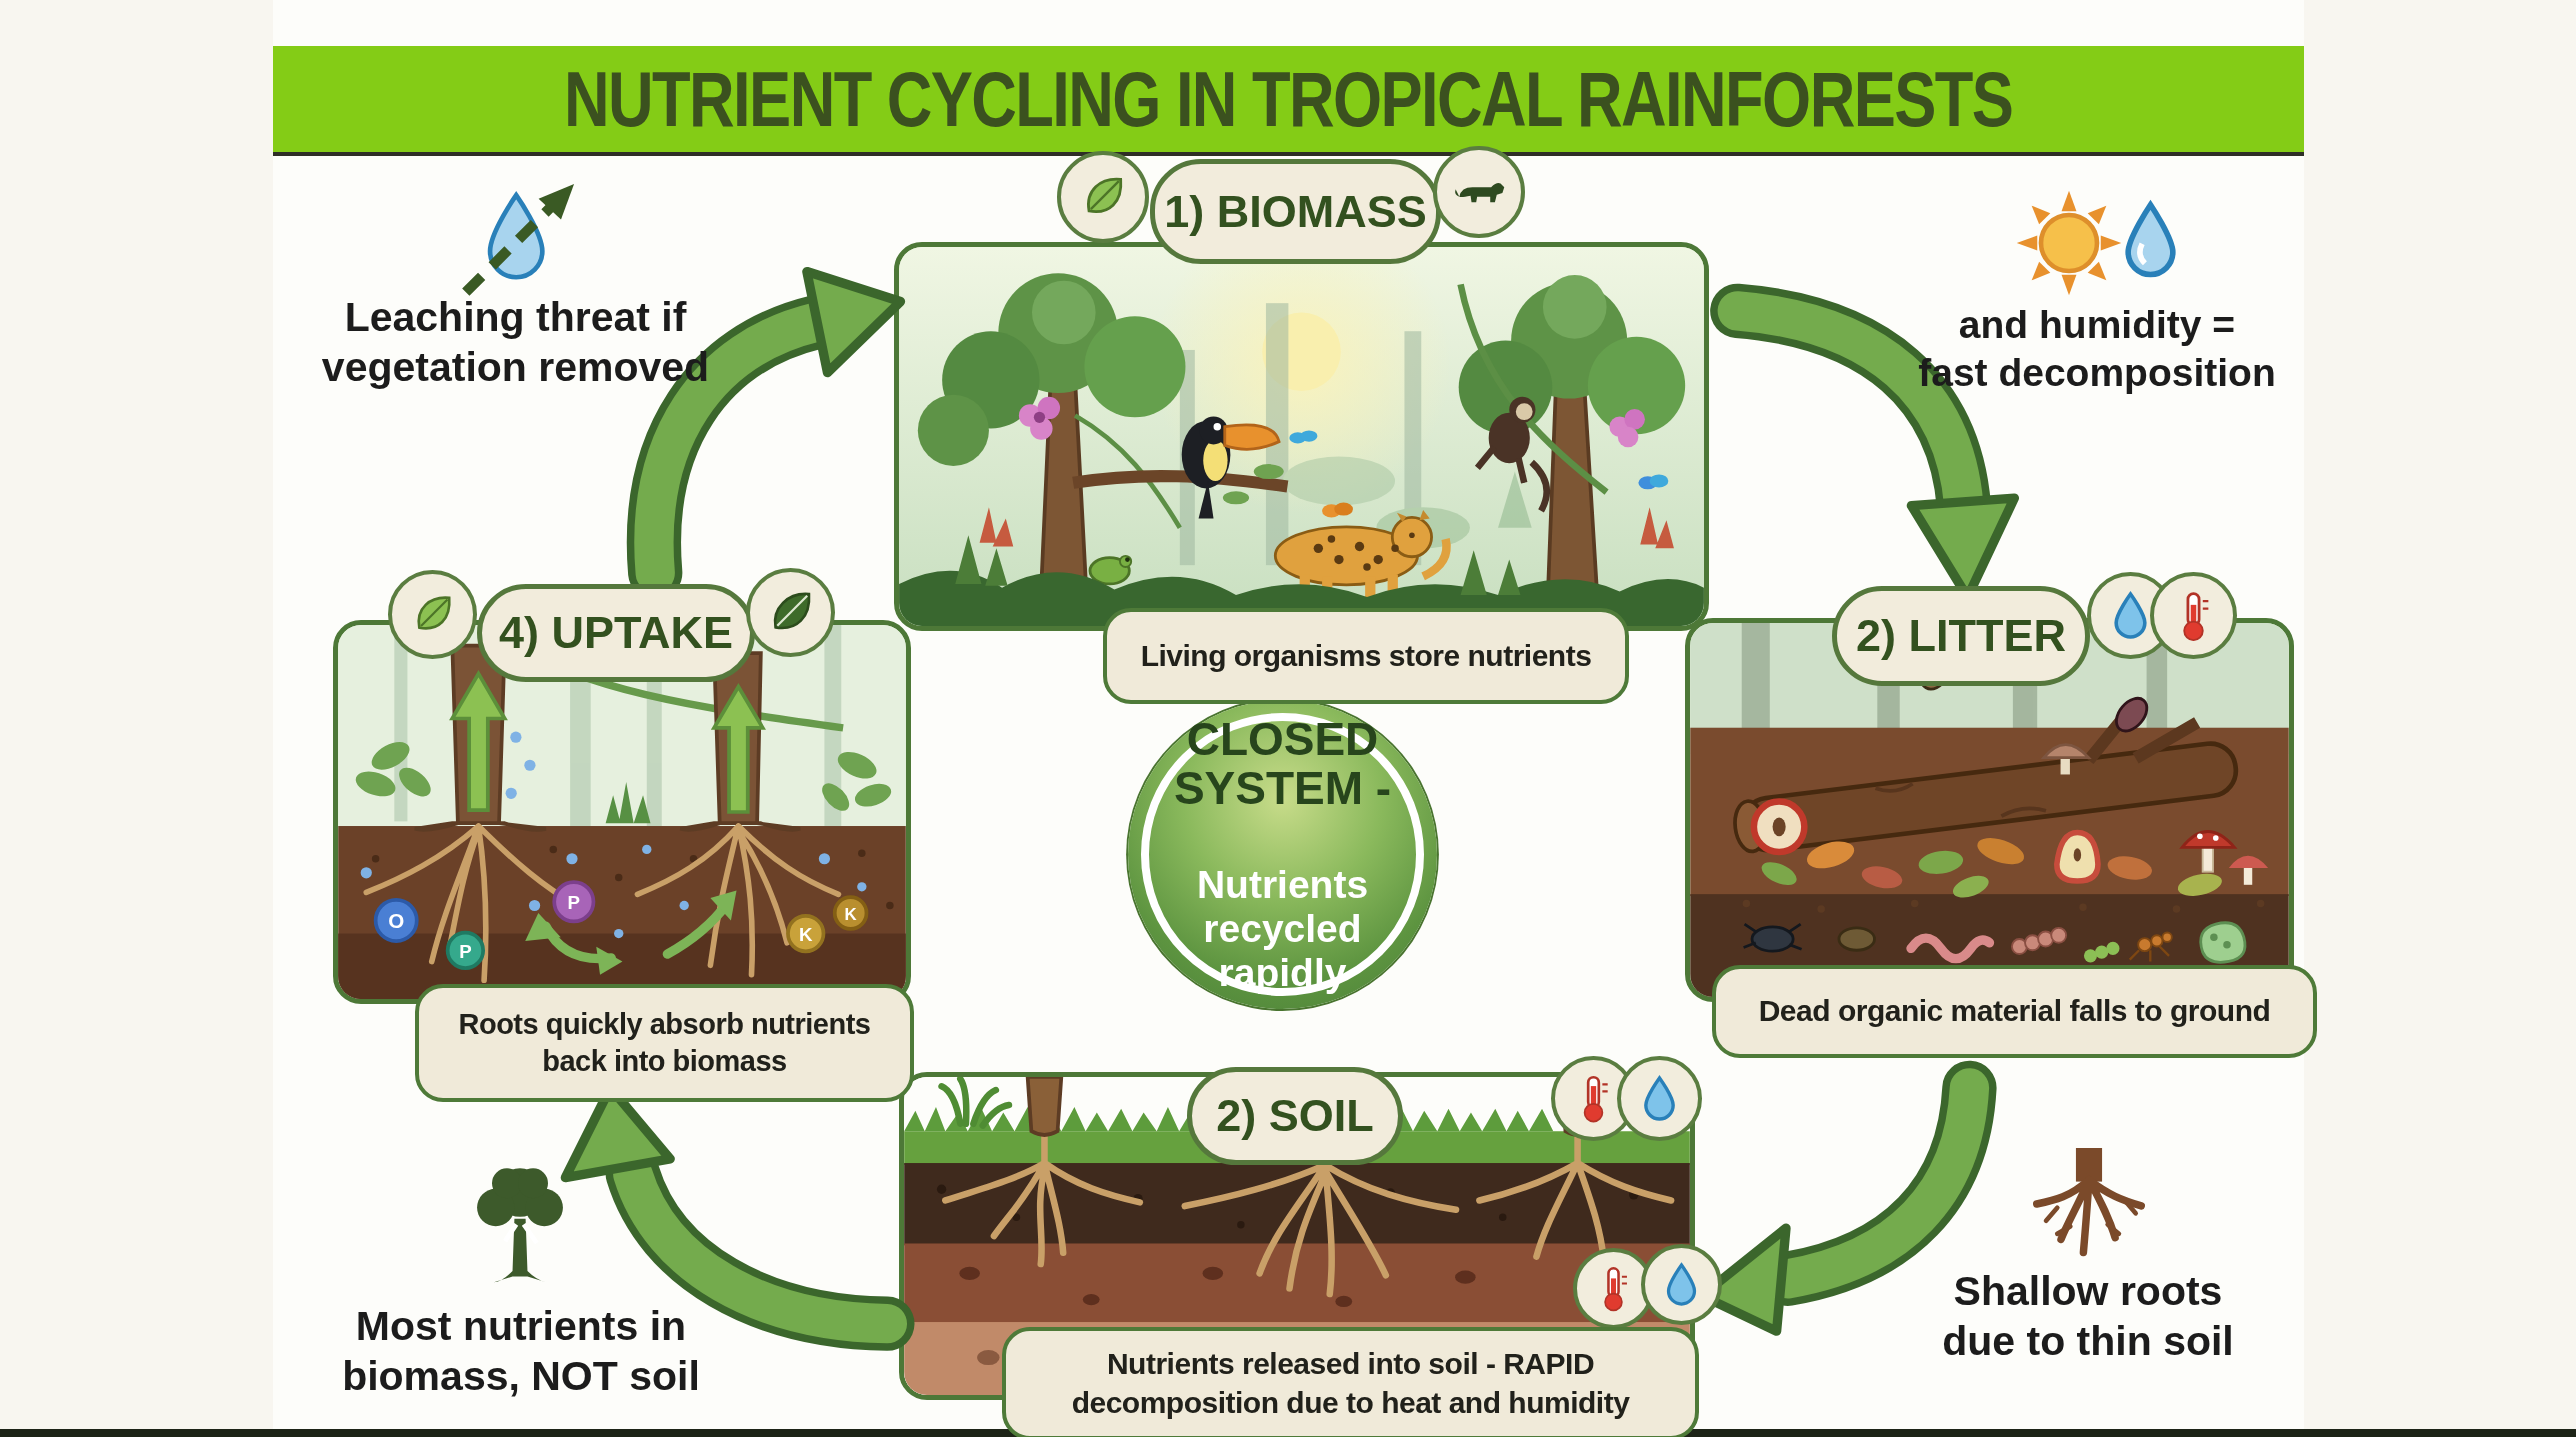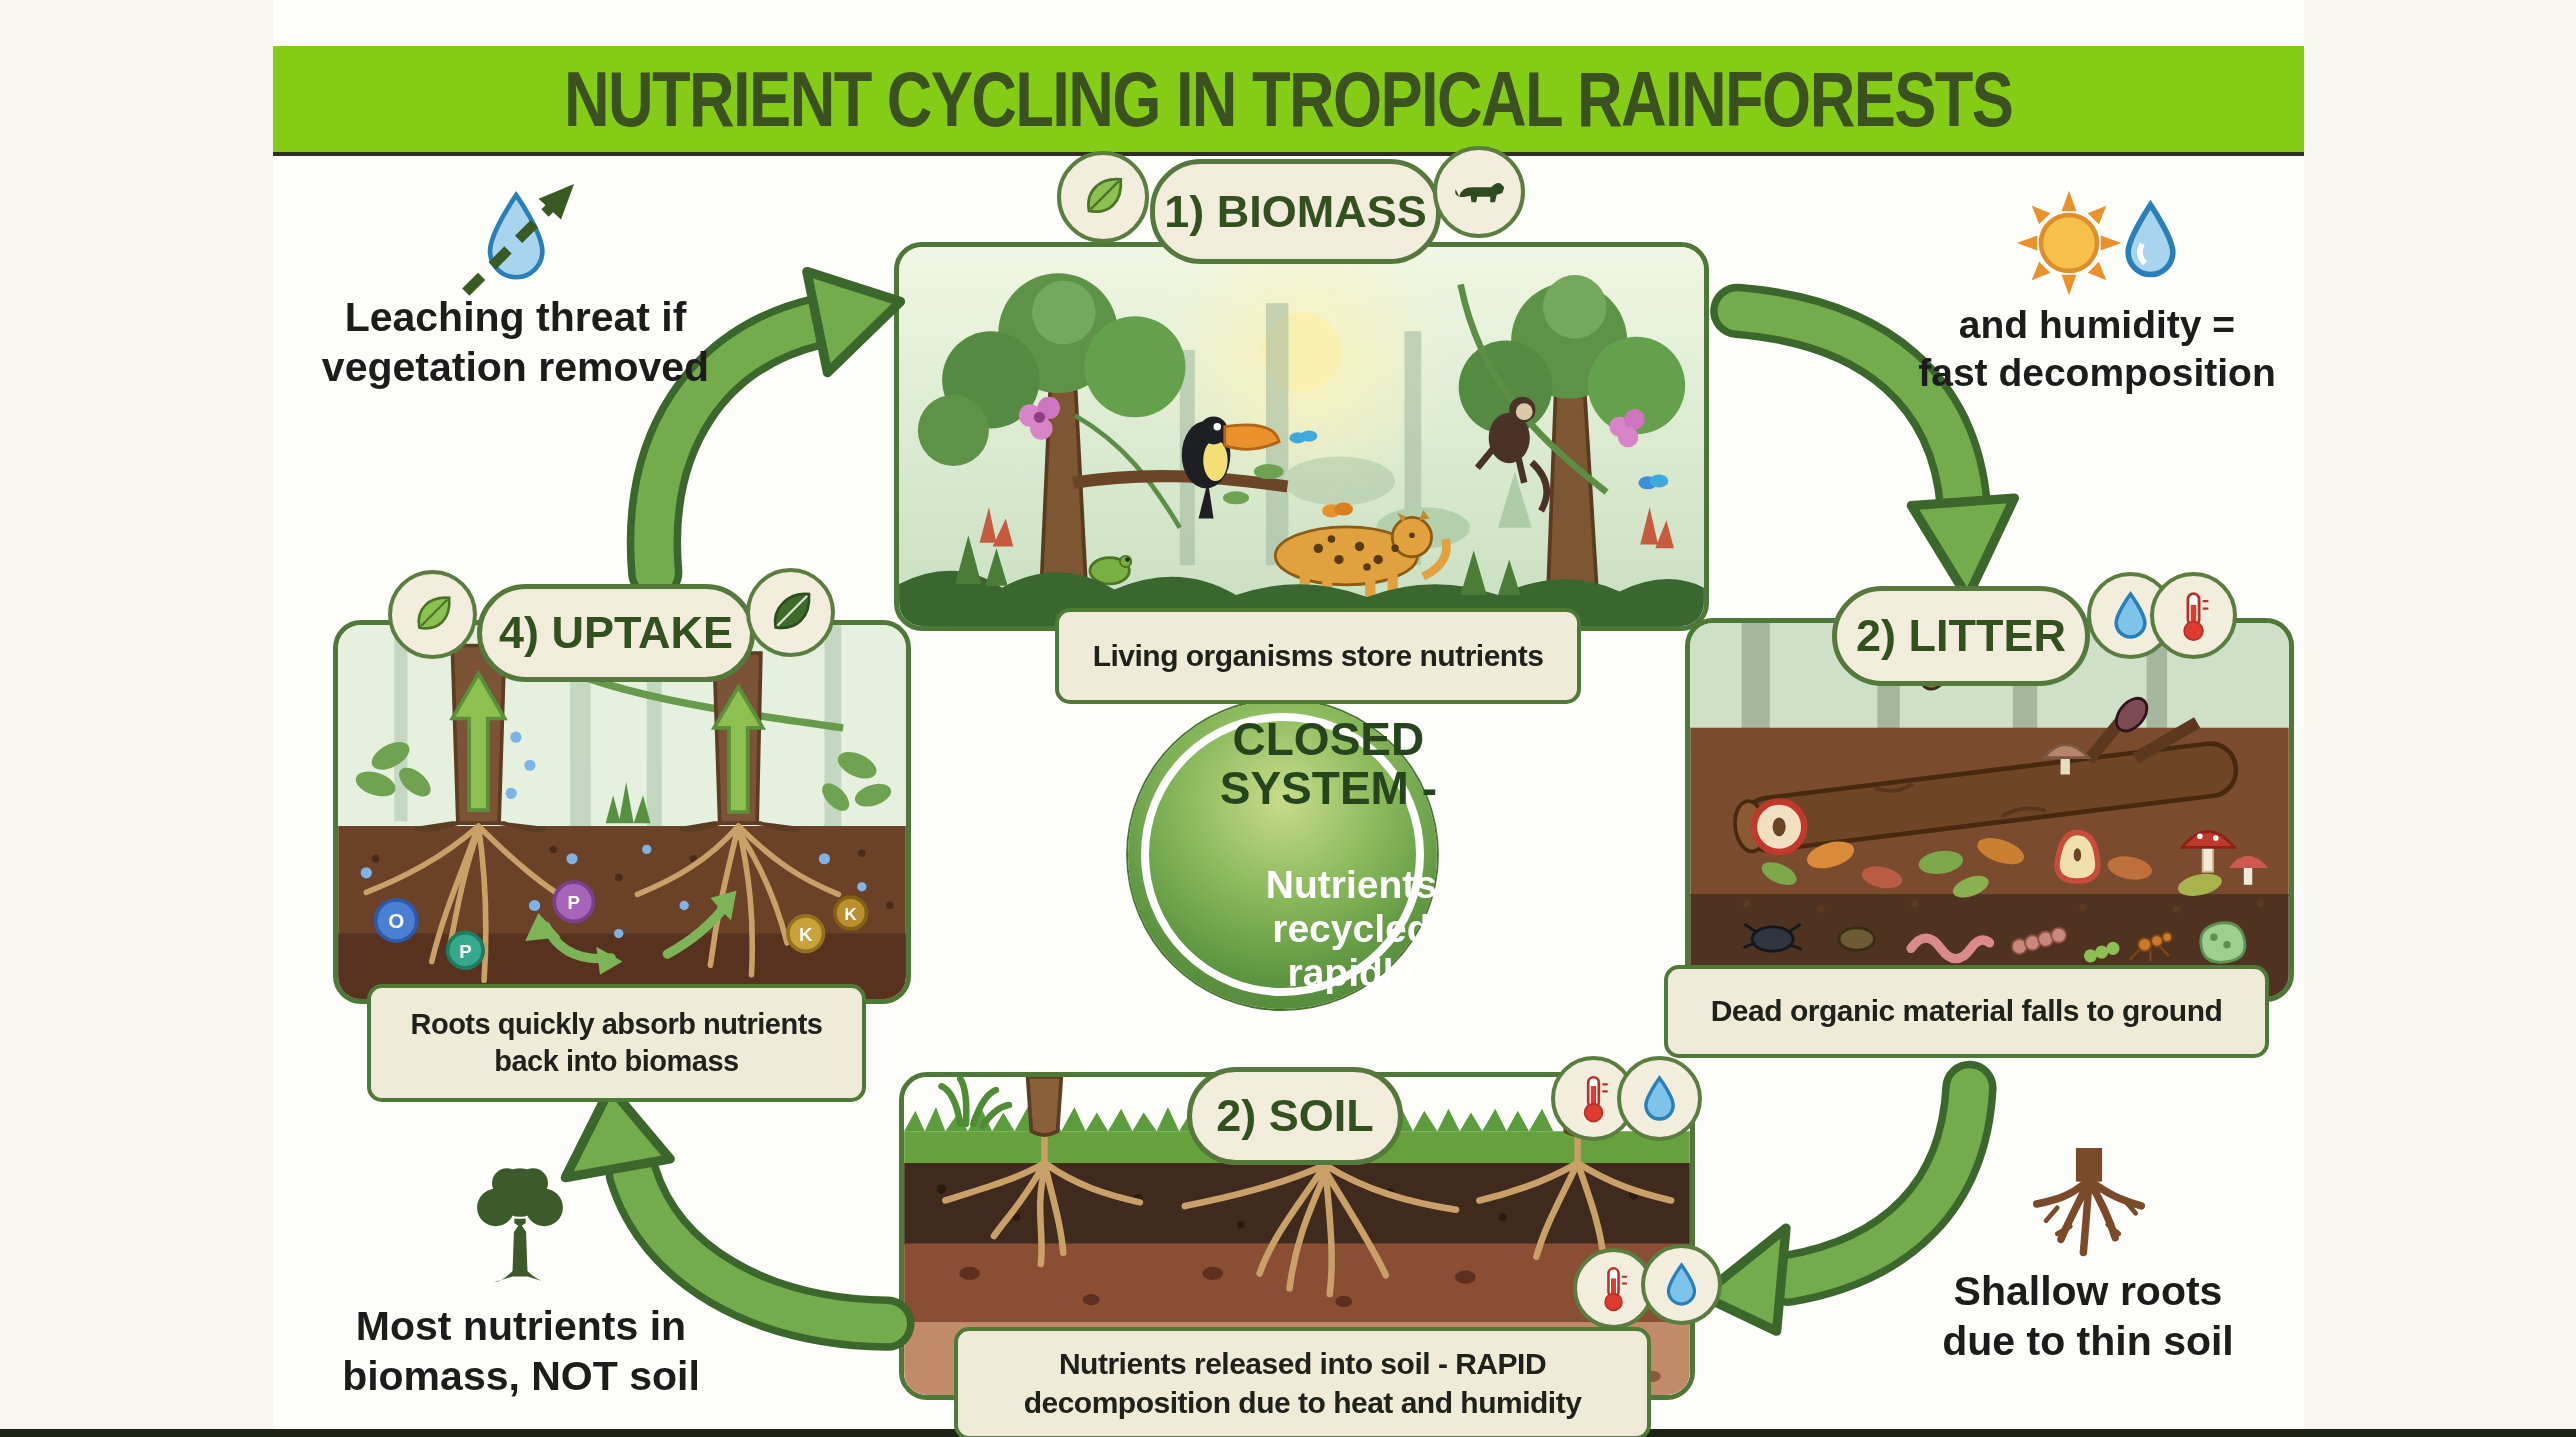--- a/index.html
+++ b/index.html
@@ -11,35 +11,35 @@
   .bottom-bar{position:absolute;left:0;bottom:0;width:2576px;height:9.4px;background:#1d2417;}
 
   .panel{position:absolute;border:5.6px solid #4d7837;border-radius:28px;overflow:hidden;background:#dcead3;}
   .panel svg{display:block;width:100%;height:100%;}
 
   .pill{position:absolute;background:#f2ecdc;border:5.6px solid #55783c;border-radius:51px;
     display:flex;align-items:center;justify-content:center;font-weight:bold;color:#33511f;
     font-size:45px;white-space:nowrap;z-index:6;margin-top:22px;}
   .icon-circle{position:absolute;background:#f2eddd;border:4.7px solid #5a7d40;border-radius:50%;
     display:flex;align-items:center;justify-content:center;z-index:6;}
-  .caption{position:absolute;background:#f0ead9;border:4.7px solid #4e7a38;border-radius:15px;
+  .caption{position:absolute;background:#f0ead9;border:4.7px solid #4e7a38;border-radius:28px;
     display:flex;flex-direction:column;align-items:center;justify-content:center;
-    font-weight:bold;color:#21211b;z-index:6;letter-spacing:-0.5px;}
+    font-weight:bold;color:#21211b;z-index:6;letter-spacing:-0.5px;margin-left:48px;}
   .caption div{white-space:nowrap;line-height:1.28;}
 
   .annotation{position:absolute;text-align:center;font-weight:bold;color:#1c1c1c;z-index:4;}
   .annotation div{white-space:nowrap;line-height:1.22;}
   .anno-icon{position:absolute;z-index:4;}
 
   .badge{position:absolute;left:1128px;top:700px;width:309px;height:309px;border-radius:50%;
     background:radial-gradient(circle at 50% 32%,#c8dc8a 0%,#8ab95c 38%,#5d9440 70%,#487d36 100%);
     box-shadow:0 0 0 1.9px #49742f;z-index:5;}
   .badge .ring{position:absolute;left:13px;top:13px;right:13px;bottom:13px;border:8.4px solid #fff;border-radius:50%;}
   .badge .txt{position:absolute;left:0;top:0;width:100%;height:100%;display:flex;flex-direction:column;
-    align-items:flex-end;justify-content:center;text-align:center;gap:32px;}
+    align-items:center;justify-content:center;text-align:center;gap:32px;}
   .badge .t1{font-size:46px;font-weight:bold;color:#27451c;line-height:1.08;}
   .badge .t2{font-size:39px;font-weight:bold;color:#ffffff;line-height:1.12;margin-top:17px;}
 
   .arrows{position:absolute;left:0;top:0;width:2576px;height:1438px;z-index:3;pointer-events:none;}
 </style>
 </head>
 <body>
 
 <div class="canvas">
   <div class="content-bg"></div>

